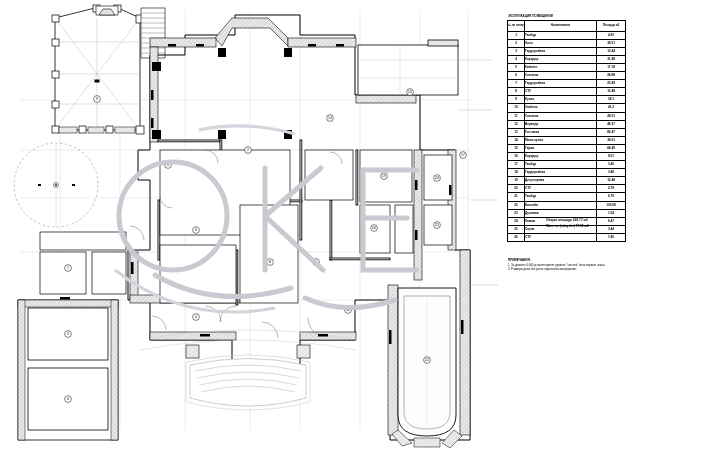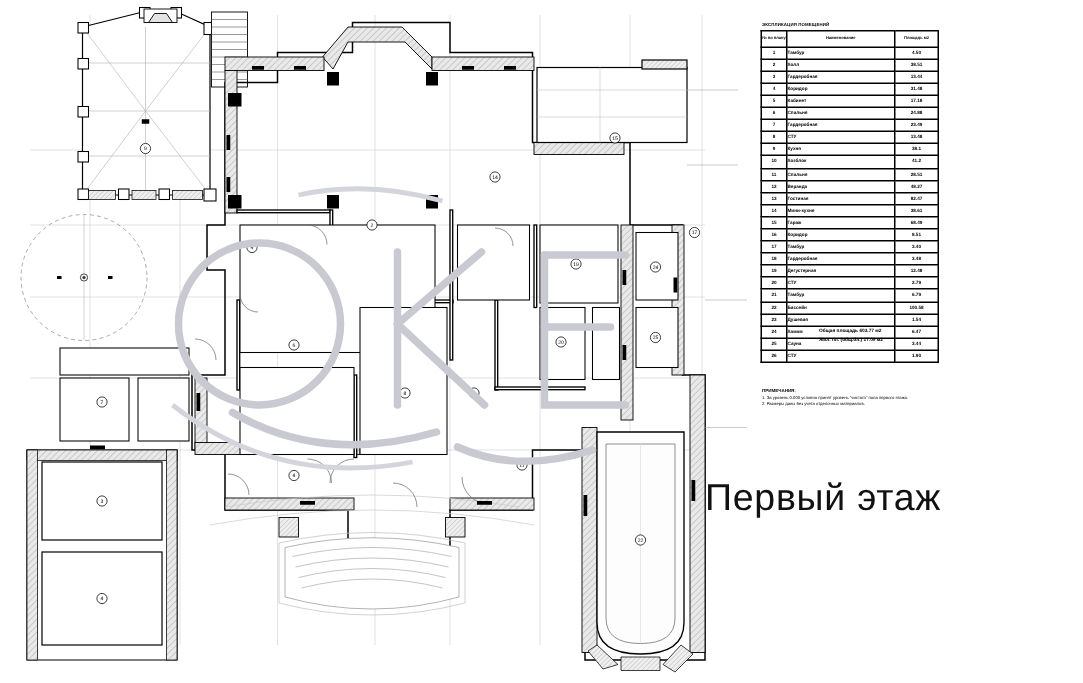--- a/index.html
+++ b/index.html
@@ -576,15 +576,14 @@
     <div>Общая площадь   603.77 м2</div>
     <div>Жил. пл. (общ.бл.)  17.09 м2</div>
   </div>
 
   <div id="notes">
     <div id="notes-title">ПРИМЕЧАНИЯ:</div>
     <p>1. За уровень 0.000  условно принят уровень "чистого" пола первого этажа.</p>
     <p>2. Размеры даны без учета отделочных материалов.</p>
   </div>
 
-  <div id="floor-title">Первый   этаж</div>
 
 </div>
 
 </body></html>

